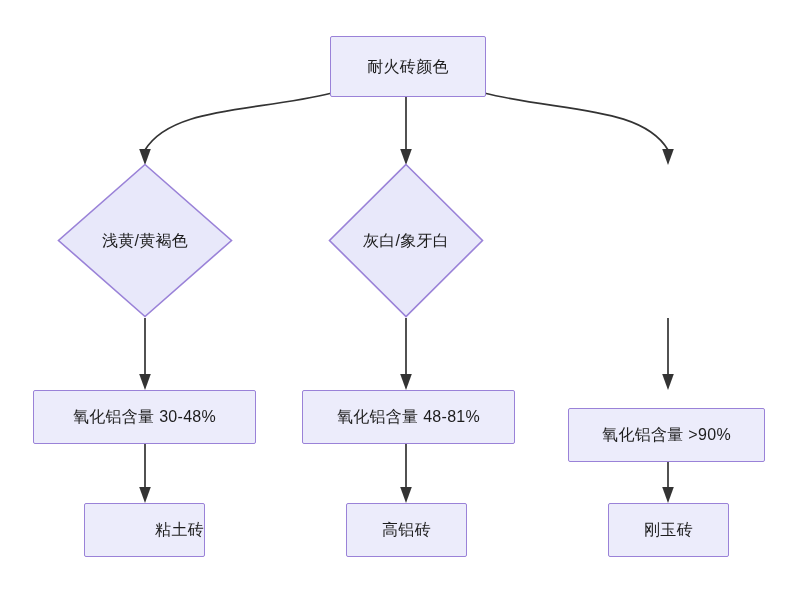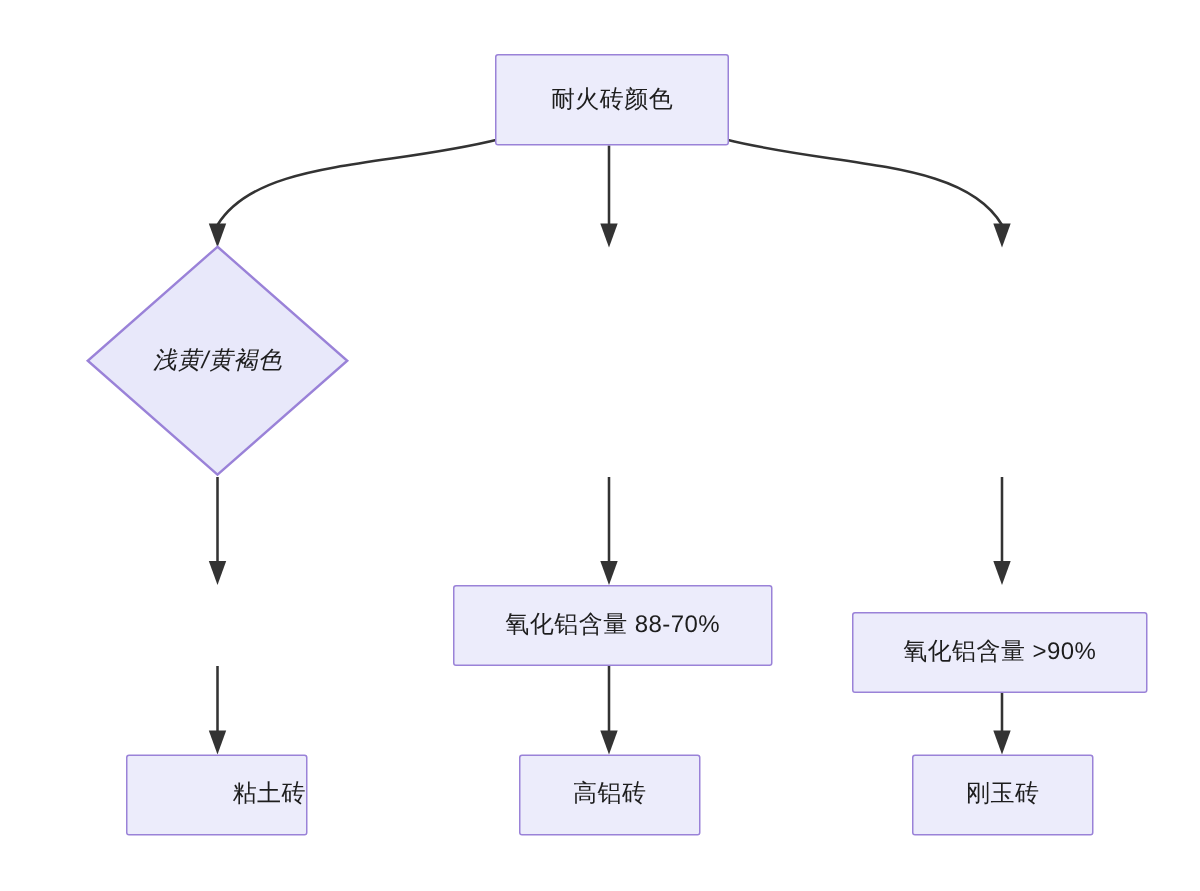--- a/index.html
+++ b/index.html
@@ -113,32 +113,41 @@
     <polygon class="edge-arrow" points="406,503 400.2,487 411.8,487"></polygon>
 
     <path class="edge-path" d="M 668 444 L 668 488"></path>
     <polygon class="edge-arrow" points="668,503 662.2,487 673.8,487"></polygon>
   </svg>
 
   <div class="node node-rect" style="left:330px; top:36px; width:156px; height:61px;">
     <span class="node-label">耐火砖颜色</span>
   </div>
 
-  <div class="node node-diamond" style="left:57px; top:163px; width:176px; height:155px;font-style:italic;">
+  <div class="node node-diamond" style="left:57px; top:163px; width:176px; height:155px;">
     <svg class="diamond-shape" viewBox="0 0 176 155" preserveAspectRatio="none">
       <polygon class="face" points="88,1.5 174.5,77.5 88,153.5 1.5,77.5"></polygon>
     </svg>
     <span class="node-label">浅黄/黄褐色</span>
   </div>
 
+  <div class="node node-diamond" style="left:328px; top:163px; width:156px; height:155px;">
+    <svg class="diamond-shape" viewBox="0 0 156 155" preserveAspectRatio="none">
+      <polygon class="face" points="78,1.5 154.5,77.5 78,153.5 1.5,77.5"></polygon>
+    </svg>
+    <span class="node-label">灰白/象牙白</span>
+  </div>
 
 
+  <div class="node node-rect" style="left:33px; top:390px; width:223px; height:54px;">
+    <span class="node-label">氧化铝含量 30-48%</span>
+  </div>
 
   <div class="node node-rect" style="left:302px; top:390px; width:213px; height:54px;">
-    <span class="node-label">氧化铝含量 88-70%</span>
+    <span class="node-label">氧化铝含量 48-81%</span>
   </div>
 
   <div class="node node-rect" style="left:568px; top:408px; width:197px; height:54px;">
     <span class="node-label">氧化铝含量 &gt;90%</span>
   </div>
 
   <div class="node node-rect" style="left:84px; top:503px; width:121px; height:54px;justify-content:flex-end;">
     <span class="node-label">粘土砖</span>
   </div>
 

